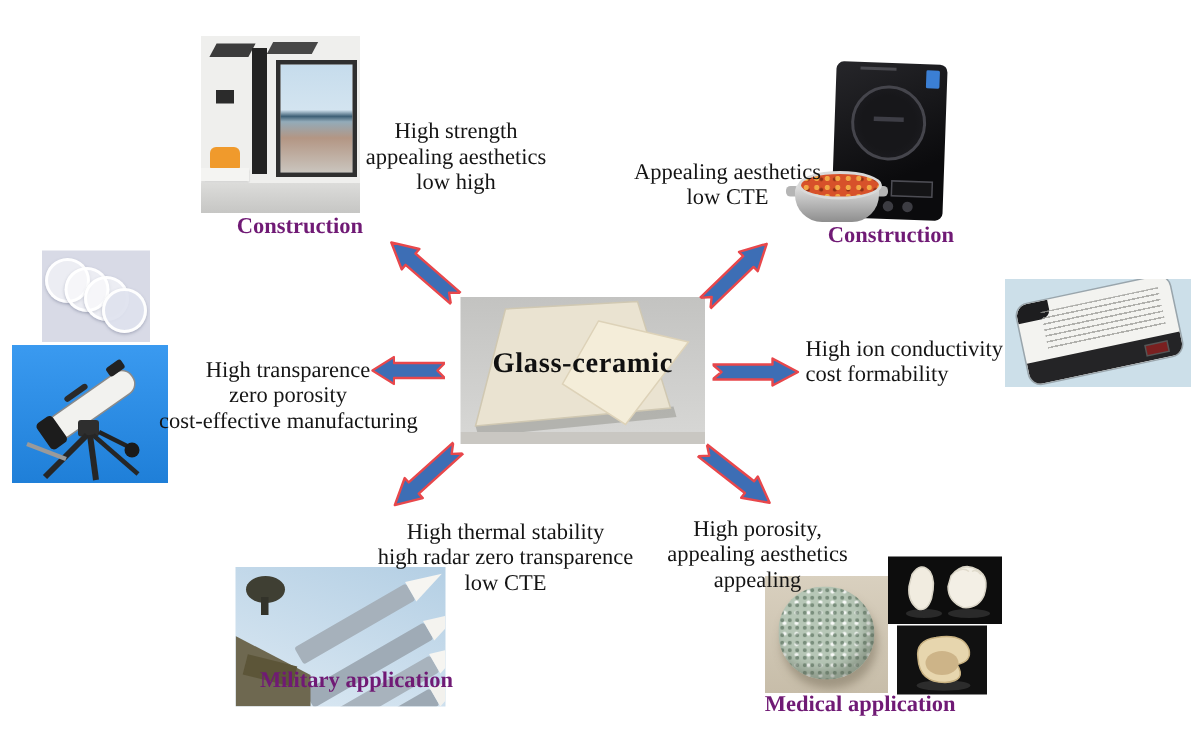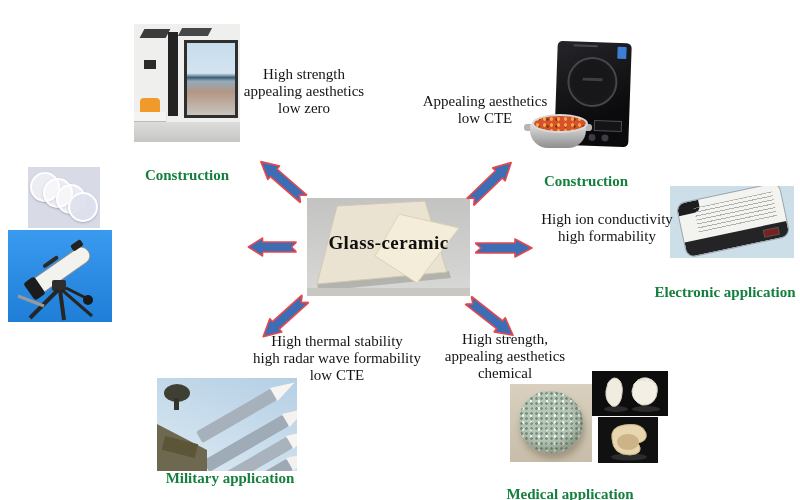--- a/index.html
+++ b/index.html
@@ -1,21 +1,21 @@
 <!DOCTYPE html>
 <html><head>
 <meta charset="utf-8">
 <style>
   html,body{margin:0;padding:0;background:#fff;}
   .stage{position:relative;width:800px;height:500px;background:#ffffff;overflow:hidden;
          font-family:"Liberation Serif","DejaVu Serif",serif;}
   .photo{position:absolute;overflow:hidden;}
-  .txt{position:absolute;font:15px/17px "Liberation Serif","DejaVu Serif",serif;color:#141414;text-align:center;}
+  .txt{position:absolute;font:15px/17px "Liberation Serif","DejaVu Serif",serif;color:#141414;text-align:center;margin-top:14px;}
   .txt div{white-space:nowrap;}
-  .lbl{position:absolute;font:bold 15px/17px "Liberation Serif","DejaVu Serif",serif;color:#15803d;text-align:center;white-space:nowrap;margin-top:24px;}
+  .lbl{position:absolute;font:bold 15px/17px "Liberation Serif","DejaVu Serif",serif;color:#701a75;text-align:right;white-space:nowrap;}
   .arrow{position:absolute;width:58px;height:20px;}
   .arrow svg{display:block;width:100%;height:100%;}
   .lens{position:absolute;width:26px;height:26px;border-radius:50%;background:rgba(255,255,255,.5);
         border:2px solid rgba(255,255,255,.95);box-shadow:0 1px 2px rgba(120,125,150,.5);}
   .center-title{position:absolute;left:0;right:0;top:34px;text-align:center;
         font:bold 19px "Liberation Serif","DejaVu Serif",serif;color:#101010;letter-spacing:.4px;}
 </style>
 </head>
 <body>
 
@@ -70,21 +70,21 @@
     <div style="position:absolute;left:34px;top:8px;width:10px;height:84px;background:#232323;"></div>
     <div style="position:absolute;left:10px;top:36px;width:12px;height:9px;background:#2b2b2b;"></div>
     <div style="position:absolute;left:6px;top:74px;width:20px;height:15px;background:#f09a2c;border-radius:4px 4px 2px 2px;"></div>
     <div style="position:absolute;left:0;top:88px;width:32px;height:9px;background:#f4f4f2;box-shadow:0 1px 1px #bbb;"></div>
     <div style="position:absolute;left:0;bottom:0;width:106px;height:20px;background:linear-gradient(#dcdcda,#c6c6c4);"></div>
   </div>
   <div class="lbl" style="left:132px;top:143px;width:110px;">Construction</div>
   <div class="txt" style="left:236px;top:66px;width:136px;">
     <div>High strength</div>
     <div>appealing aesthetics</div>
-    <div>low zero</div>
+    <div>low high</div>
   </div>
 
   <div class="photo" style="left:556px;top:42px;width:74px;height:104px;background:linear-gradient(155deg,#26262a,#0b0b0d 70%);border-radius:5px;transform:rotate(2deg);">
     <div style="position:absolute;left:11px;top:15px;width:46px;height:46px;border:2px solid #45454c;border-radius:50%;background:radial-gradient(circle,#17171a 55%,#1f1f24);"></div>
     <div style="position:absolute;left:26px;top:36px;width:20px;height:3px;background:#3e3e46;"></div>
     <div style="position:absolute;right:5px;top:4px;width:9px;height:12px;background:#3b7fd4;border-radius:1px;"></div>
     <div style="position:absolute;left:16px;top:3px;width:24px;height:2px;background:#4a4a50;"></div>
     <div style="position:absolute;right:7px;bottom:15px;width:26px;height:9px;background:#141416;border:1px solid #4d4d54;"></div>
     <div style="position:absolute;left:8px;bottom:5px;width:7px;height:7px;border-radius:50%;background:#3c3c42;box-shadow:13px 0 #3c3c42,26px 0 #3c3c42,39px 0 #3c3c42;"></div>
   </div>
@@ -118,33 +118,37 @@
       </g>
       <rect x="44" y="50" width="14" height="11" rx="2" fill="#2e2e2e"></rect>
       <line x1="58" y1="58" x2="78" y2="68" stroke="#222" stroke-width="3"></line>
       <circle cx="80" cy="70" r="5" fill="#1a1a1a"></circle>
       <line x1="50" y1="60" x2="22" y2="88" stroke="#262626" stroke-width="4"></line>
       <line x1="52" y1="60" x2="56" y2="90" stroke="#262626" stroke-width="4"></line>
       <line x1="54" y1="60" x2="84" y2="86" stroke="#262626" stroke-width="3"></line>
       <line x1="10" y1="66" x2="36" y2="76" stroke="#9a9a9a" stroke-width="3"></line>
     </svg>
   </div>
+  <div class="txt" style="left:106px;top:225px;width:172px;">
+    <div>High transparence</div>
+    <div>zero porosity</div>
+    <div>cost-effective manufacturing</div>
+  </div>
 
   <div class="photo" style="left:670px;top:186px;width:124px;height:72px;background:#ccdfe9;">
     <div style="position:absolute;left:10px;top:6px;width:104px;height:54px;transform:rotate(-12deg);border-radius:9px;background:#f3f3f0;border:1px solid #99a5ac;overflow:hidden;">
       <div style="position:absolute;left:0;top:0;width:22px;height:12px;background:#1d1d1f;border-radius:8px 0 6px 0;"></div>
       <div style="position:absolute;left:16px;top:7px;right:8px;height:26px;background:repeating-linear-gradient(#9a9a96 0 1px,transparent 1px 4px);opacity:.75;"></div>
       <div style="position:absolute;left:0;bottom:0;width:104px;height:15px;background:#242426;"></div>
       <div style="position:absolute;right:10px;bottom:4px;width:14px;height:6px;background:#7a2020;box-shadow:0 0 0 1px #555;"></div>
     </div>
   </div>
-  <div class="lbl" style="left:650px;top:260px;width:150px;">Electronic application</div>
-  <div class="txt" style="left:537px;top:211px;width:140px;text-align:center;">
+  <div class="txt" style="left:537px;top:211px;width:140px;text-align:left;">
     <div>High ion conductivity</div>
-    <div>high formability</div>
+    <div>cost formability</div>
   </div>
 
   <div class="photo" style="left:157px;top:378px;width:140px;height:93px;background:linear-gradient(200deg,#b4cfe4,#dce9f3);">
     <svg viewBox="0 0 140 93" width="140" height="93">
       <g transform="rotate(-30 120 14)">
         <rect x="30" y="8" width="86" height="13" rx="2" fill="#a6b1bb"></rect>
         <polygon points="116,7 140,14.5 116,22" fill="#f6f5f1"></polygon>
       </g>
       <g transform="rotate(-30 132 40)">
         <rect x="36" y="34" width="92" height="13" rx="2" fill="#9fabb6"></rect>
@@ -160,21 +164,21 @@
       </g>
       <polygon points="0,46 50,72 50,93 0,93" fill="#6e6850"></polygon>
       <rect x="6" y="62" width="34" height="14" fill="#5c5538" transform="rotate(14 23 69)"></rect>
       <ellipse cx="20" cy="15" rx="13" ry="9" fill="#3f3f33"></ellipse>
       <rect x="17" y="20" width="5" height="12" fill="#33332a"></rect>
     </svg>
   </div>
   <div class="lbl" style="left:158px;top:446px;width:144px;">Military application</div>
   <div class="txt" style="left:244px;top:333px;width:186px;">
     <div>High thermal stability</div>
-    <div>high radar wave formability</div>
+    <div>high radar zero transparence</div>
     <div>low CTE</div>
   </div>
 
   <div class="photo" style="left:510px;top:384px;width:82px;height:78px;background:linear-gradient(#d9d0bf,#c7bda9);">
     <div style="position:absolute;left:9px;top:7px;width:64px;height:62px;border-radius:48% 52% 50% 50%;
          background-color:#b7c7b7;
          background-image:radial-gradient(circle,rgba(70,95,75,.55) 1px,transparent 1.6px),radial-gradient(circle,rgba(255,255,255,.9) 1px,transparent 1.5px);
          background-size:5px 5px,8px 7px;
          box-shadow:inset -4px -6px 8px rgba(90,100,85,.45),2px 6px 6px rgba(120,110,90,.5);"></div>
   </div>
@@ -189,18 +193,18 @@
   </div>
   <div class="photo" style="left:598px;top:417px;width:60px;height:46px;background:#111111;">
     <svg viewBox="0 0 60 46" width="60" height="46">
       <ellipse cx="31" cy="40" rx="18" ry="3.5" fill="#2c2c2c"></ellipse>
       <path d="M14,22 Q12,10 26,8 Q44,5 48,16 Q50,24 40,26 Q47,37 32,38 Q15,38 14,22 Z" fill="#e7d6ae" stroke="#c9b282" stroke-width="1"></path>
       <ellipse cx="30" cy="25" rx="11" ry="8" fill="#cdb488"></ellipse>
     </svg>
   </div>
   <div class="lbl" style="left:503px;top:462px;width:134px;">Medical application</div>
   <div class="txt" style="left:441px;top:331px;width:128px;">
-    <div>High strength,</div>
+    <div>High porosity,</div>
     <div>appealing aesthetics</div>
-    <div>chemical</div>
+    <div>appealing</div>
   </div>
 
 </div>
 
 </body></html>

